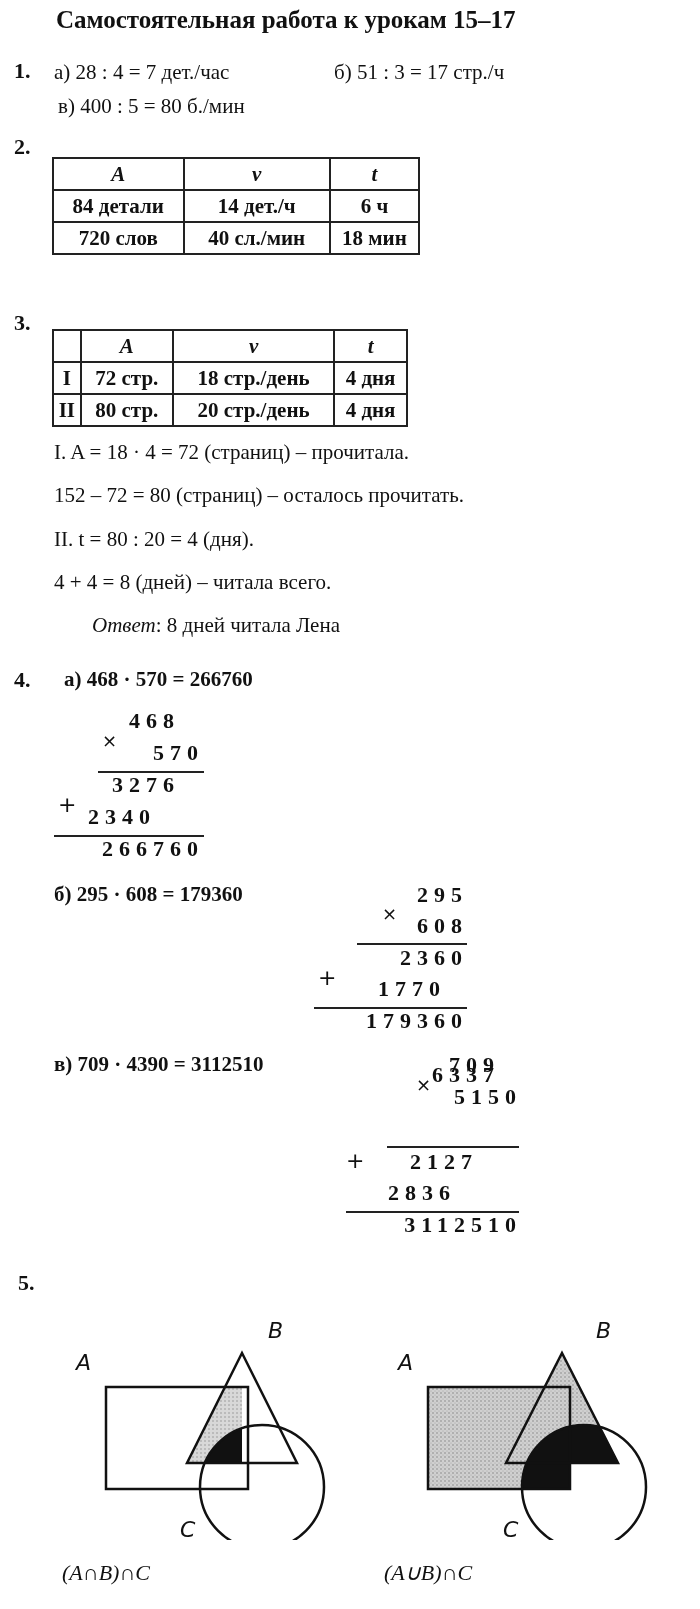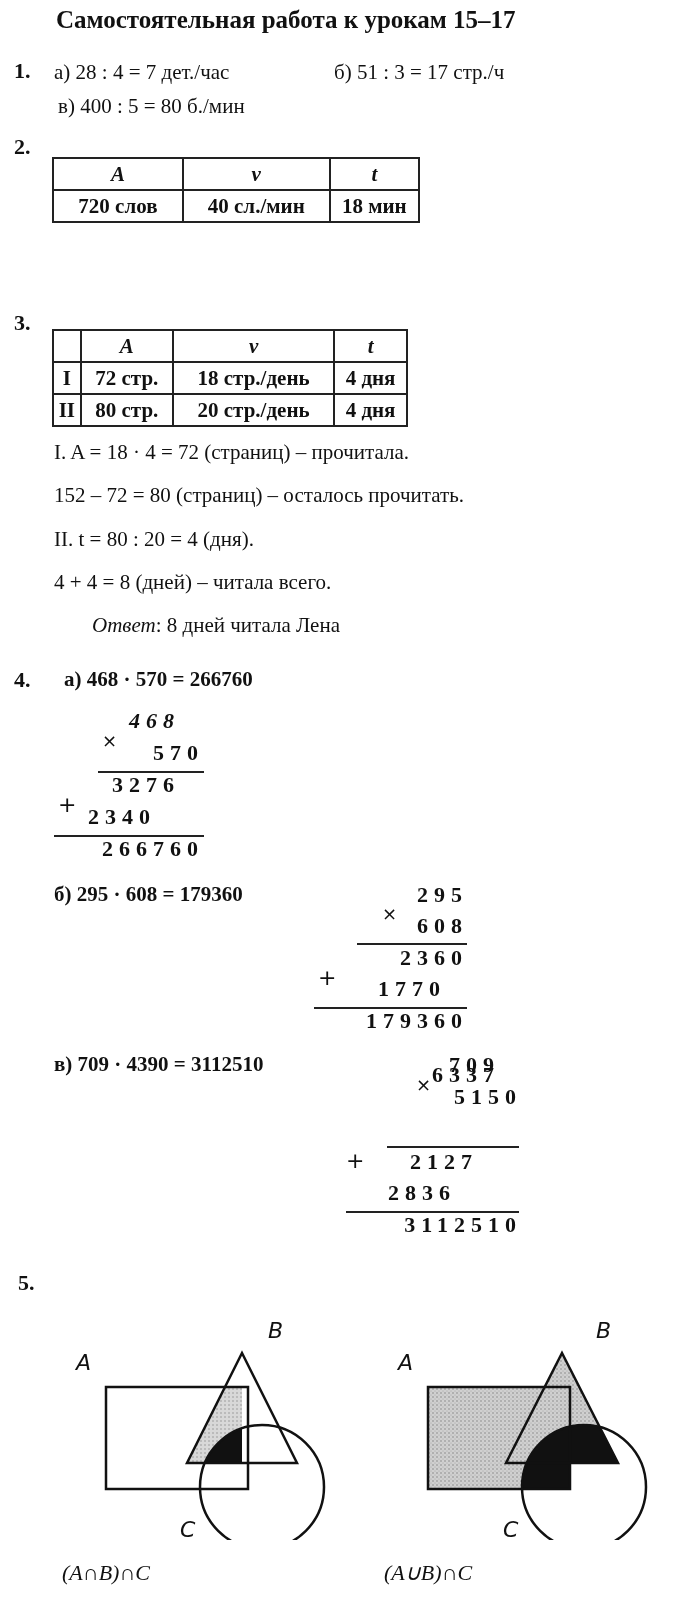--- a/index.html
+++ b/index.html
@@ -33,20 +33,25 @@
 <div class="abs line" style="left:334px; top:60px;">б) 51 : 3 = 17 стр./ч</div>
 <div class="abs line" style="left:58px; top:94px;">в) 400 : 5 = 80 б./мин</div>
 
 <div class="abs num" style="left:14px; top:134px;">2.</div>
 <table class="grid" style="left:52px; top:157px; width:368px;">
   <tbody>
       <tr>
     <td class="hd" style="width:128px;">A</td>
     <td class="hd" style="width:145px;">v</td>
     <td class="hd" style="width:85px;">t</td>
+  </tr>
+  <tr>
+    <td>84 детали</td>
+    <td>14 дет./ч</td>
+    <td>6 ч</td>
   </tr>
   <tr>
     <td>720 слов</td>
     <td>40 сл./мин</td>
     <td>18 мин</td>
   </tr>
 </tbody>
   </table>
 
 <div class="abs num" style="left:14px; top:310px;">3.</div>
@@ -78,21 +83,21 @@
 <div class="abs line" style="left:54px; top:527px;">II. t = 80 : 20 = 4 (дня).</div>
 <div class="abs line" style="left:54px; top:570px;">4 + 4 = 8 (дней) – читала всего.</div>
 <div class="abs line" style="left:54px; top:613px;margin-left:38px;">
   <span class="it">Ответ</span><span>: 8 дней читала Лена</span>
 </div>
 
 <div class="abs num" style="left:14px; top:667px;">4.</div>
 <div class="abs line bold" style="left:64px; top:667px;">а) 468 · 570 = 266760</div>
 
 <div>
-  <div class="calc" style="right:520px; top:708px;font-style:italic;">468</div>
+  <div class="calc" style="right:520px; top:708px;">468</div>
   <div class="sign" style="left:102px; top:730px;">×</div>
   <div class="calc" style="right:496px; top:740px;">570</div>
   <div class="rule" style="left:98px; top:771px; width:106px;"></div>
   <div class="calc" style="right:520px; top:772px;">3276</div>
   <div class="sign" style="left:58px; top:792px; font-size:22px;">+</div>
   <div class="calc" style="right:544px; top:804px;">2340</div>
   <div class="rule" style="left:54px; top:835px; width:150px;"></div>
   <div class="calc" style="right:496px; top:836px;">266760</div>
 </div>
 

